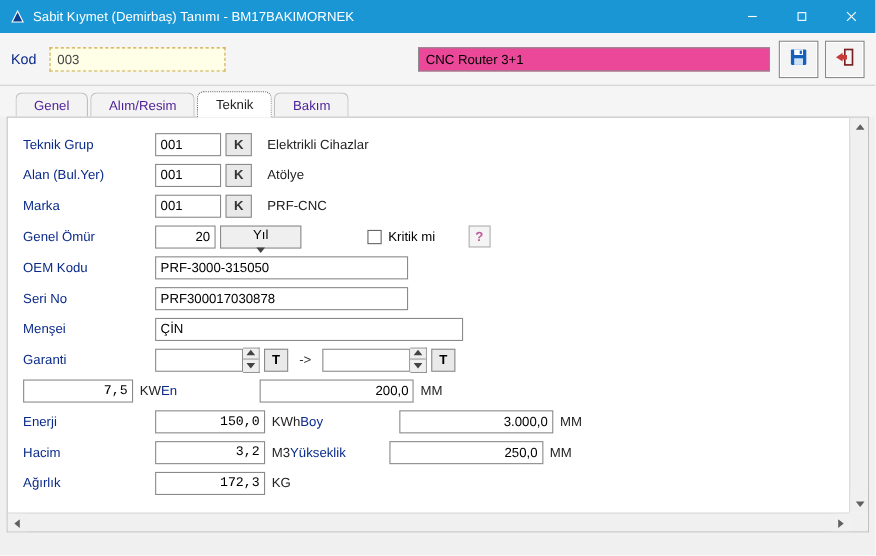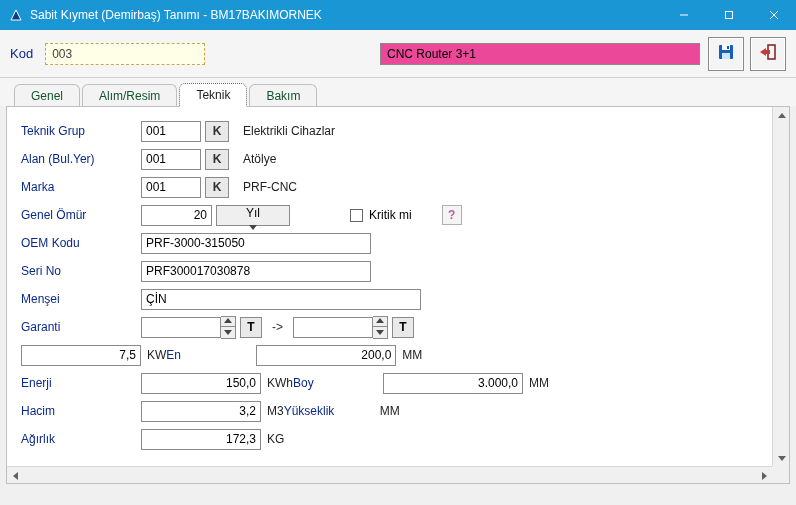--- a/index.html
+++ b/index.html
@@ -42,21 +42,21 @@
   }
 
   
   .tabstrip {
     display: flex; align-items: flex-end; height: 28px; padding: 0 8px 0 14px;
     background: #f5f5f5;
   }
   .tab {
     padding: 4px 16px 4px 16px; border: 1px solid #bfbfbf; border-bottom: none;
     border-top-left-radius: 6px; border-top-right-radius: 6px;
-    margin-right: 2px; color: #14532d; background: #f3f3f3; cursor: pointer;
+    margin-right: 2px; color: #4c1d95; background: #f3f3f3; cursor: pointer;
     position: relative; top: 1px;
   }
   .tab.active {
     background: #fff; color: #222; border: 1px dotted #6a6a6a; border-bottom: 1px solid #fff;
     top: 1px; z-index: 2;
   }
 
   
   .panel-wrap { padding: 0 6px 21px 6px; height: calc(505px - 30px - 48px - 28px); }
   .panel {
@@ -75,22 +75,22 @@
   .hscroll .arrow.right{ position:absolute; right:0;}
   .scroll-corner{ position:absolute; right:0; bottom:0; width:17px; height:17px; background:#f0f0f0;}
 
   
   .form { position: relative; padding: 10px 14px; }
   .row { display: flex; align-items: center; height: 28px; }
   .lbl { color: #0a2a8a; width: 120px; }
   .lbl2 { color: #0a2a8a; width: 90px; }
   .txt-input { height: 21px; border: 1px solid #8a8a8a; padding: 0 4px; background:#fff; }
   .txt-input.right { text-align: right; }
-  .w60 { width: 60px; } .w55{width:71px;}
-  .w100 { width: 120px; }
+  .w60 { width: 60px; } .w55{width:55px;}
+  .w100 { width: 100px; font-family: Liberation Mono, monospace; }
   input.w140 { width: 140px; }
   .w230 { width: 230px; }
   .w280 { width: 280px; }
   .k-btn {
     width: 24px; height: 21px; background: #e9e9e9; border: 1px solid #8a8a8a;
     margin-left: 4px; cursor: pointer; font-weight: bold; color: #333;
     display:flex; align-items:center; justify-content:center;
   }
   .desc { margin-left: 14px; color: #222; }
   .select {
@@ -299,20 +299,21 @@
             <span class="unit">MM</span>
           </div>
         </div>
 
         <div class="row">
           <span class="lbl">Hacim</span>
           <input class="txt-input w100 right" value="3,2" style="">
           <span class="unit">M3</span>
           <div class="col2">
             <span class="lbl2">Yükseklik</span>
+            <input class="txt-input w140 right" value="250,0" style="">
             <span class="unit">MM</span>
           </div>
         </div>
 
         <div class="row">
           <span class="lbl">Ağırlık</span>
           <input class="txt-input w100 right" value="172,3" style="">
           <span class="unit">KG</span>
         </div>
 

